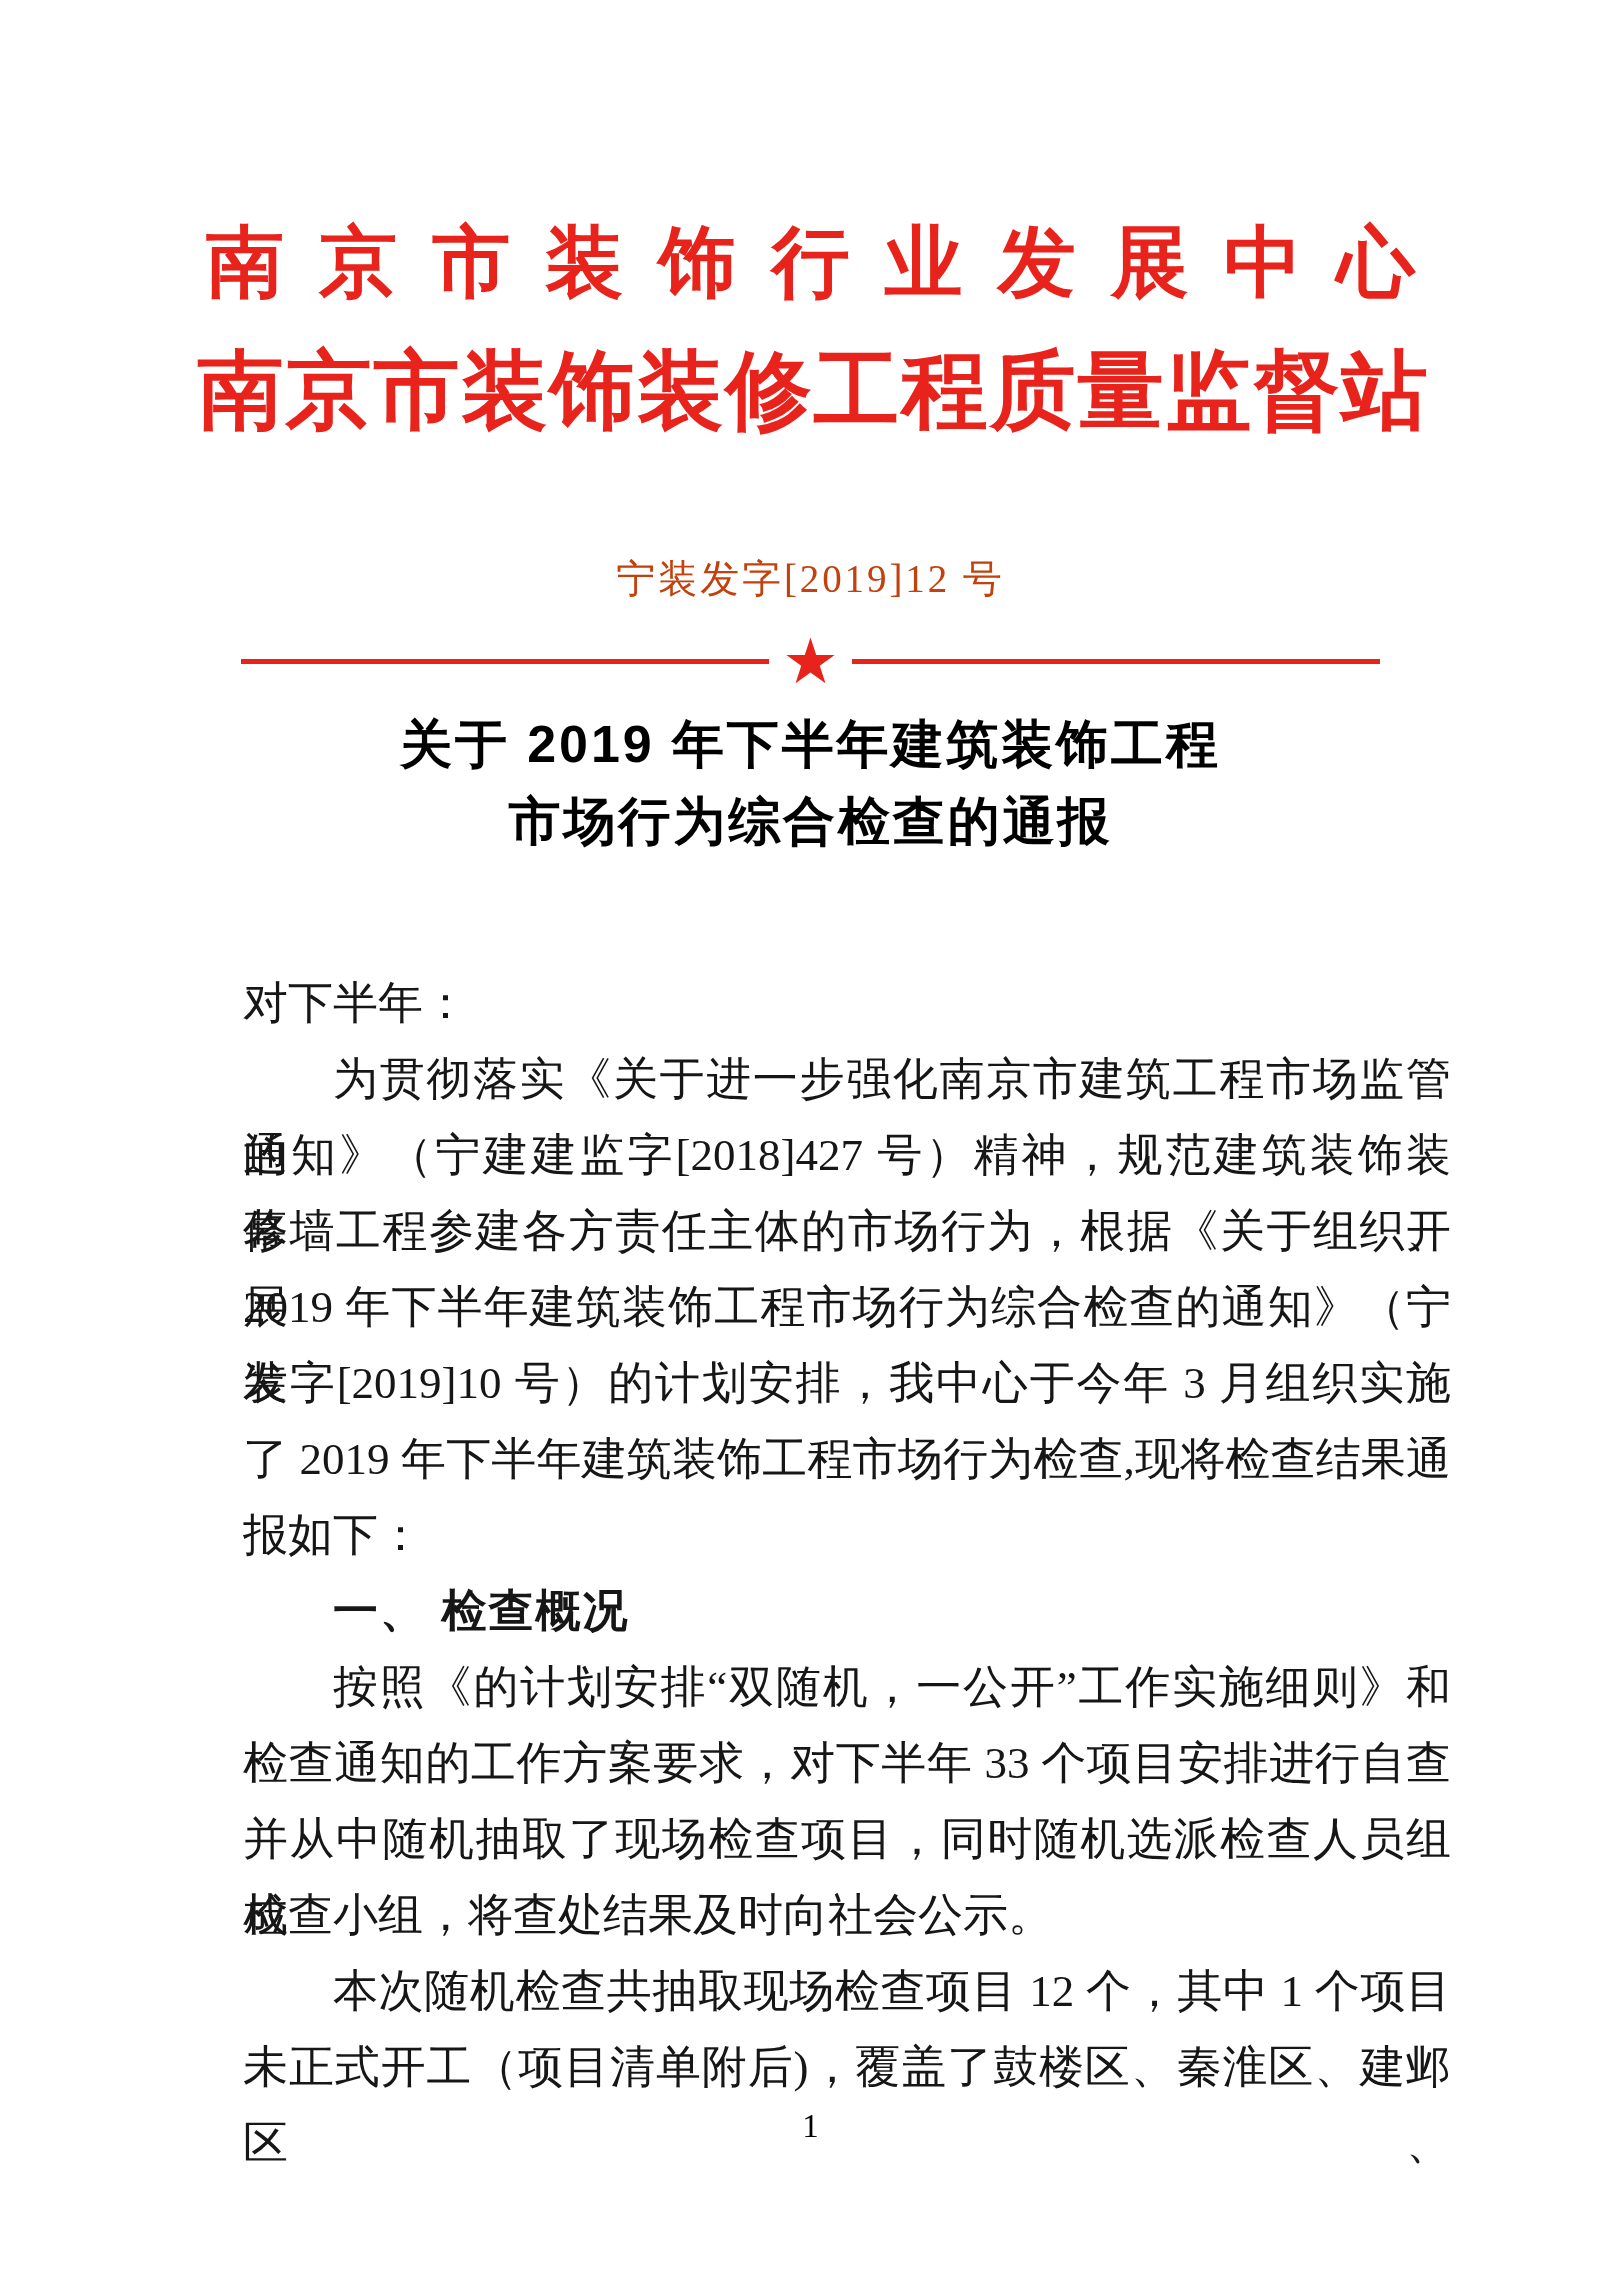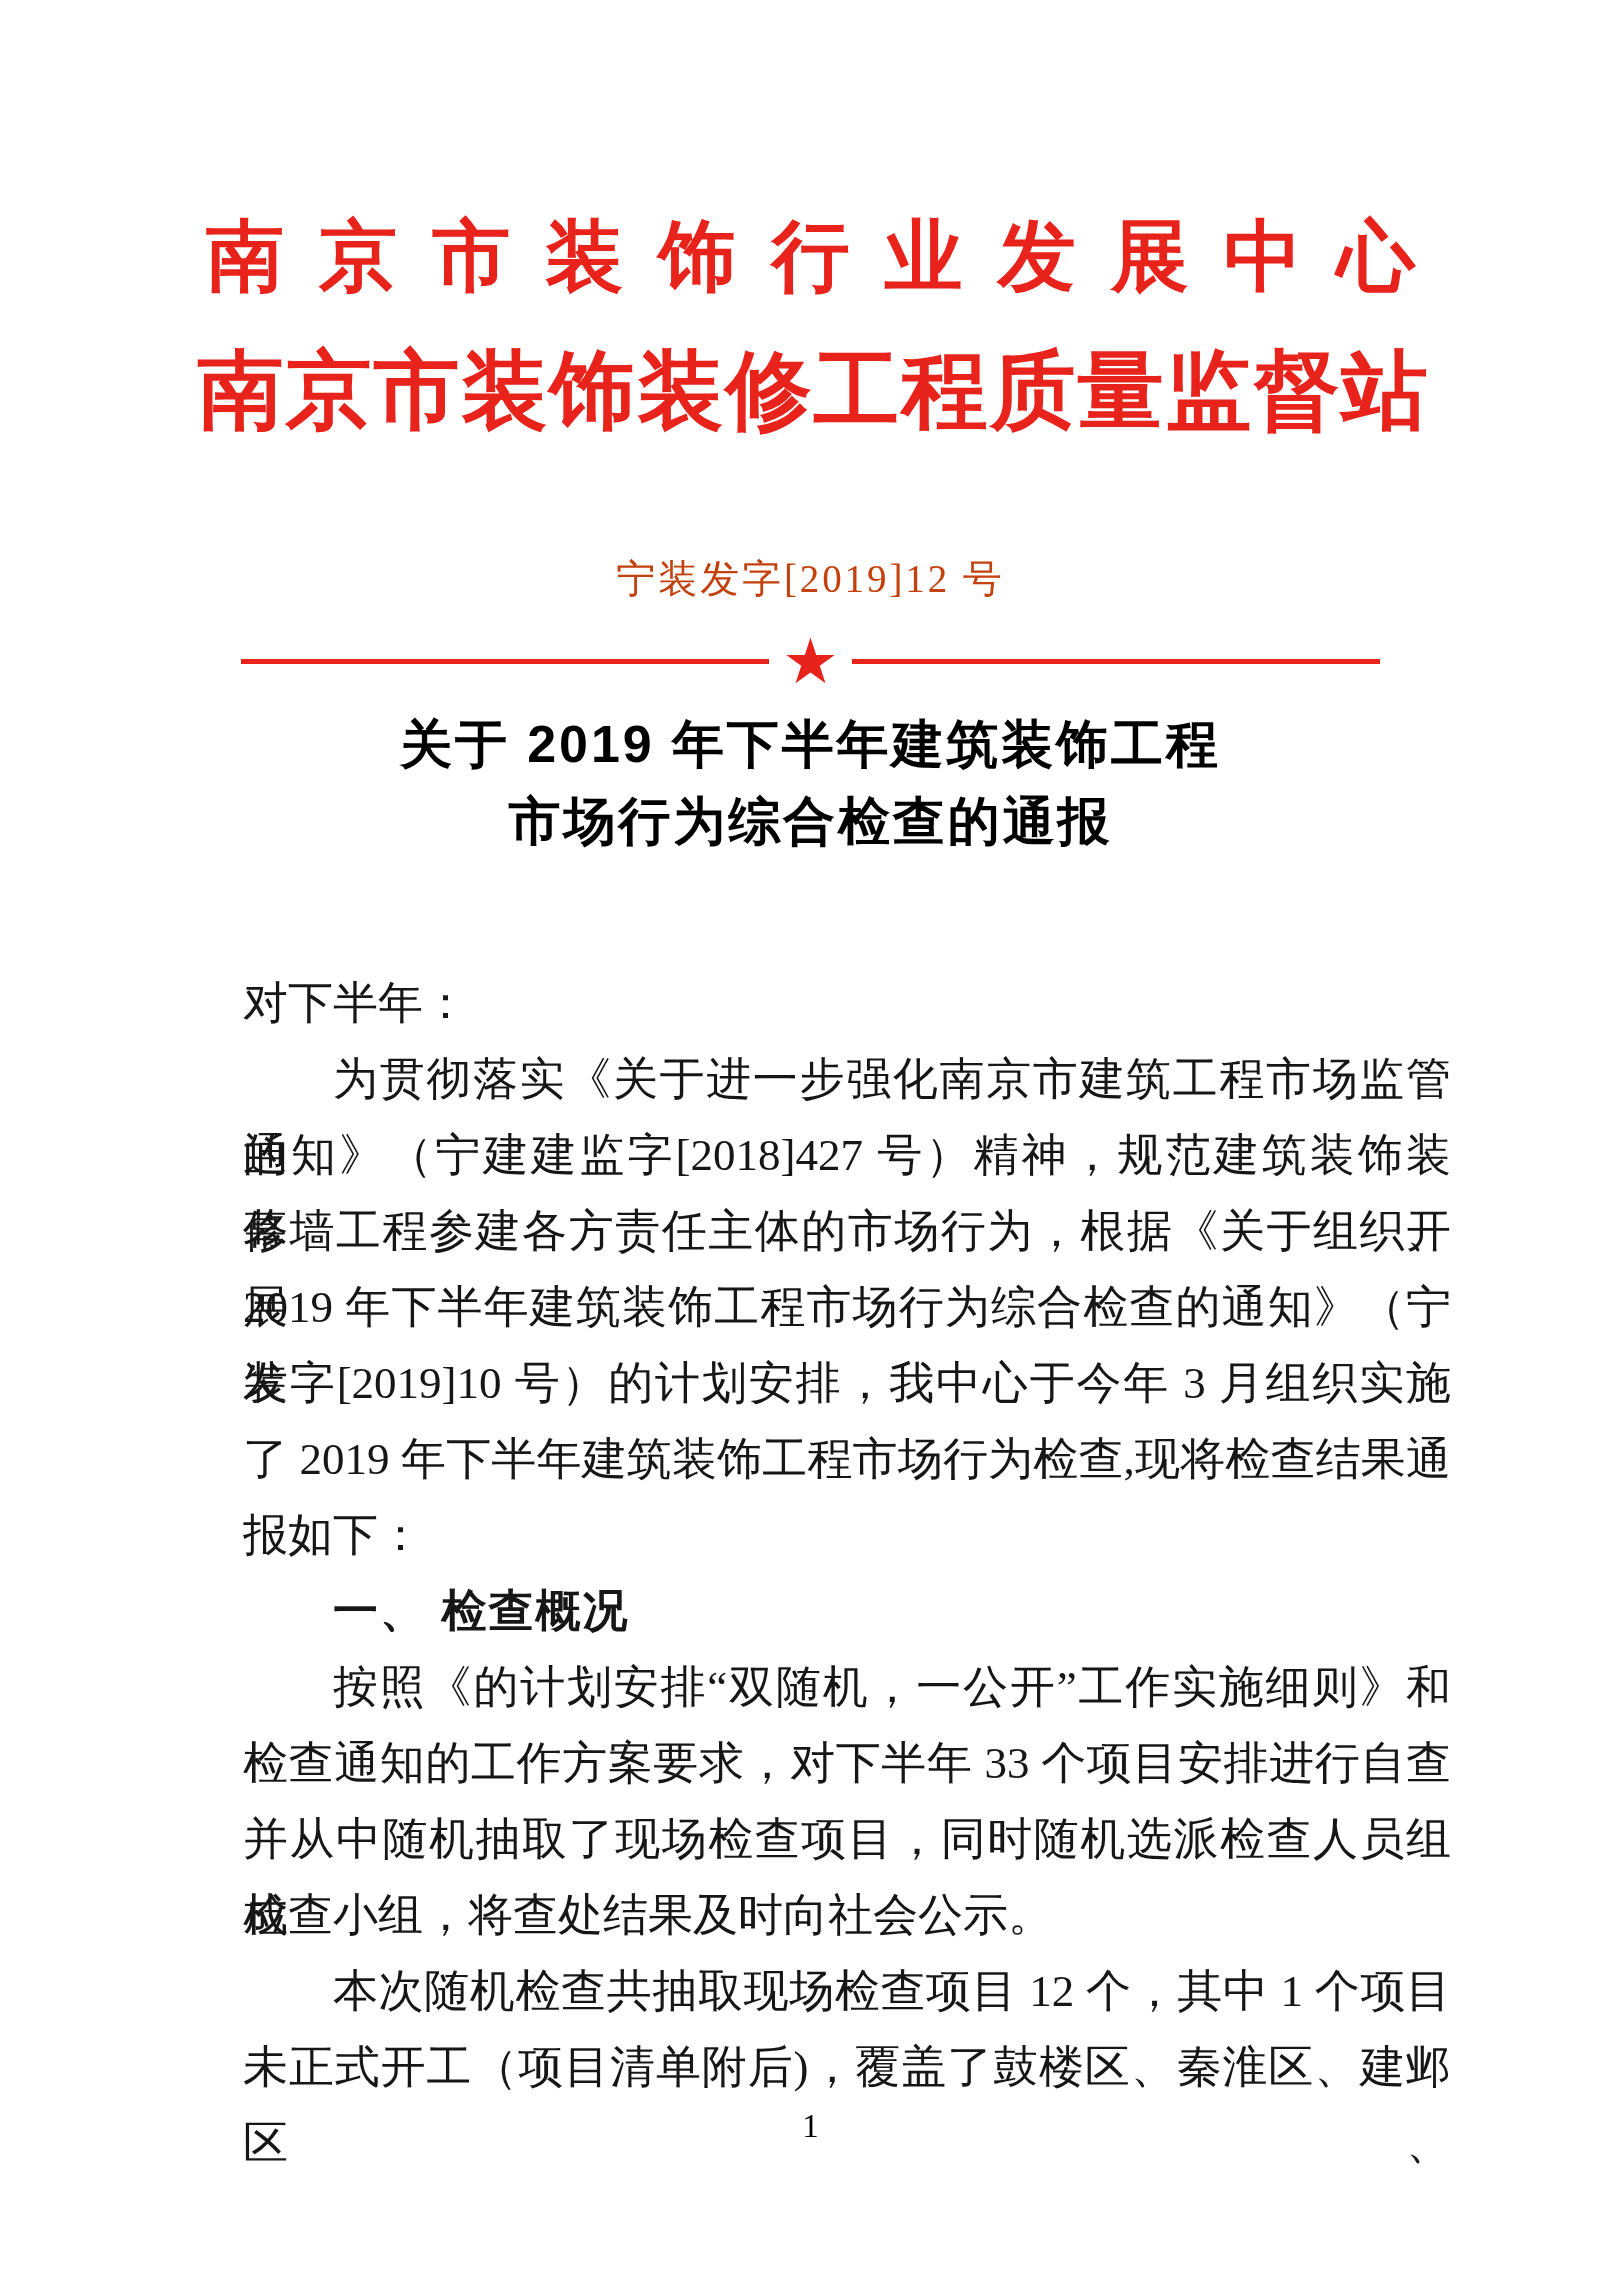--- a/index.html
+++ b/index.html
@@ -15,21 +15,21 @@
     background: #ffffff;
     overflow: hidden;
     font-family: "Liberation Serif", "DejaVu Serif", serif;
     color: #111111;
   }
   
   .org-line-1 {
     margin-top: 223px;
     text-align: center;
     color: #e8231c;
-    font-family: Liberation Mono, monospace;
+    font-family: Liberation Sans, sans-serif;
     font-weight: bold;
     font-size: 78px;
     line-height: 1;
     letter-spacing: 0.45em;
     text-indent: 0.45em; 
     white-space: nowrap;
   }
   .org-line-2 {
     margin-top: 47px;
     text-align: center;

